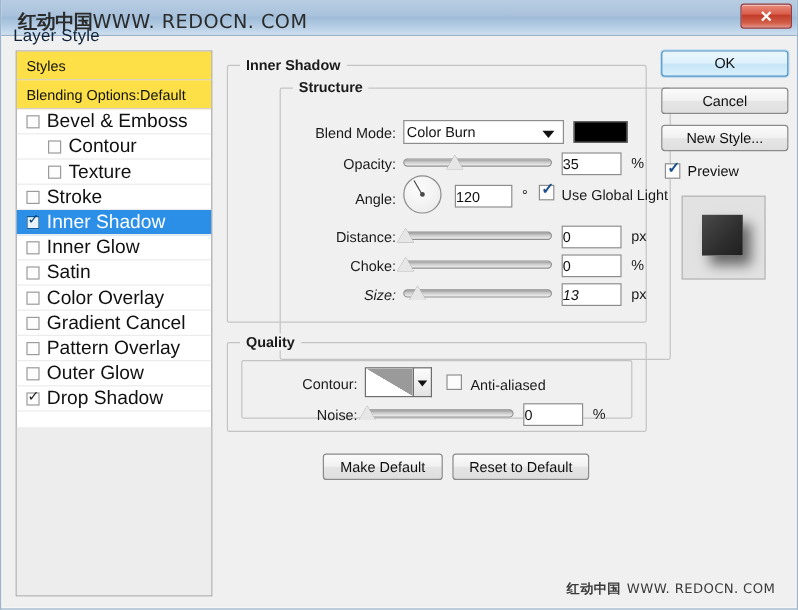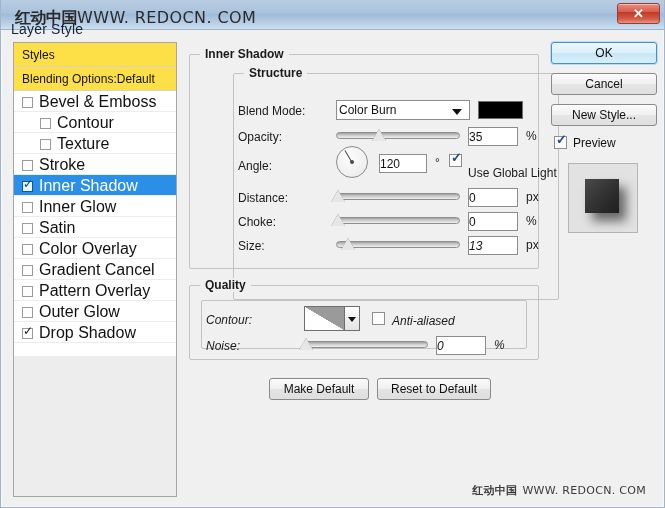--- a/index.html
+++ b/index.html
@@ -137,24 +137,24 @@
     top: -8px; left: 10px;
     background: #f0f0f0;
     padding: 0 5px;
     font-size: 12px;
     font-weight: bold;
     color: #1a1a1a;
   }
   #grp-inner-shadow { left: 0; top: 14px; width: 350px; height: 215px; }
   #grp-structure   { left: 11px; top: 18px; width: 326px; height: 227px; margin-left: 32px; }
   #grp-quality     { left: 0; top: 245px; width: 350px; height: 75px; }
-  #grp-quality-in  { left: 11px; top: 14px; width: 326px; height: 49px; font-style: italic; }
+  #grp-quality-in  { left: 11px; top: 14px; width: 326px; height: 49px; }
 
   .fld { position: absolute; font-size: 12px; color: #1a1a1a; }
-  .lbl { position: absolute; font-size: 12px; color: #1a1a1a; text-align: left; }
+  .lbl { position: absolute; font-size: 12px; color: #1a1a1a; text-align: right; }
 
   .combo {
     position: absolute;
     height: 20px;
     background: #fff;
     border: 1px solid #8c8c8c;
     font-size: 12px;
     color: #111;
     line-height: 19px;
     padding-left: 2px;
@@ -437,39 +437,39 @@
           <div class="unit" style="left:292px; top:55px;">%</div>
 
           <div class="lbl" style="left:4px; top:85px; width:92px;">Angle:</div>
           <div id="angle-dial" style="left:102px; top:72px;">
             <div class="hand" style="transform: rotate(-120deg);"></div>
             <div class="hub"></div>
           </div>
           <div class="numbox" style="left:145px; top:80px; width:48px;">120</div>
           <div class="unit" style="left:201px; top:82px;">°</div>
           <div class="cbox on" style="left:215px; top:80px;"></div>
-          <div class="fld" style="left:234px; top:92px;text-align:center;">Use Global Light</div>
+          <div class="fld" style="left:234px; top:82px;text-align:center;">Use Global Light</div>
 
           <div class="lbl" style="left:4px; top:117px; width:92px;">Distance:</div>
           <div class="slider" style="left:102px; top:115px; width:124px;">
             <div class="track"></div>
             <div class="thumb" style="left:2%;"></div>
           </div>
           <div class="numbox" style="left:234px; top:114px; width:50px;">0</div>
           <div class="unit" style="left:292px; top:116px;">px</div>
 
           <div class="lbl" style="left:4px; top:141px; width:92px;">Choke:</div>
           <div class="slider" style="left:102px; top:139px; width:124px;">
             <div class="track"></div>
             <div class="thumb" style="left:2%;"></div>
           </div>
           <div class="numbox" style="left:234px; top:138px; width:50px;">0</div>
           <div class="unit" style="left:292px; top:140px;">%</div>
 
-          <div class="lbl" style="left:4px; top:165px; width:92px;">Size:</div>
+          <div class="lbl" style="left:4px; top:165px; width:92px;font-style:italic;">Size:</div>
           <div class="slider" style="left:102px; top:163px; width:124px;">
             <div class="track"></div>
             <div class="thumb" style="left:10%;"></div>
           </div>
           <div class="numbox" style="left:234px; top:162px; width:50px;font-style:italic;">13</div>
           <div class="unit" style="left:292px; top:164px;">px</div>
         </div>
       </div>
 
       <div class="group" id="grp-quality">

